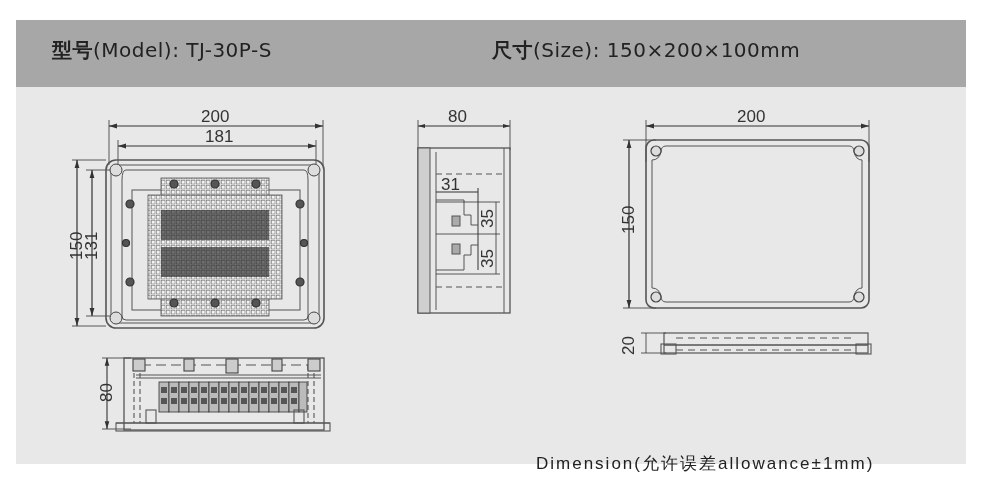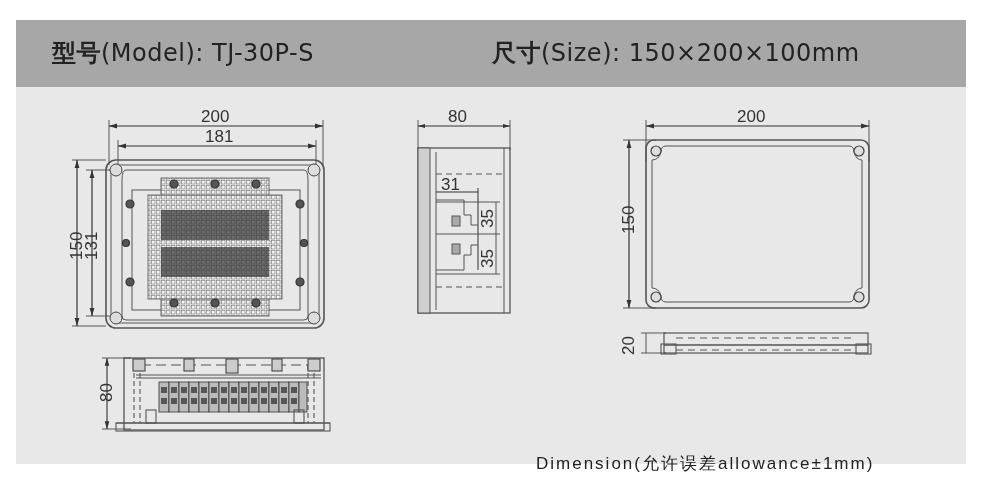--- a/index.html
+++ b/index.html
@@ -1,19 +1,19 @@
 <!DOCTYPE html>
 <html><head>
 <meta charset="utf-8">
 <style>
   html,body{margin:0;padding:0;background:#ffffff;}
   body{width:1000px;height:484px;position:relative;overflow:hidden;font-family:"DejaVu Sans","Liberation Sans",sans-serif;}
   .panel{position:absolute;left:16px;top:20px;width:950px;height:444px;background:#e8e8e8;}
   .header{position:absolute;left:0;top:0;width:950px;height:67px;background:#a8a7a7;}
-  .header-text{position:absolute;top:17px;font-size:24px;color:#222;letter-spacing:0.5px;white-space:nowrap;}
+  .header-text{position:absolute;top:17px;font-size:20px;color:#222;letter-spacing:0.5px;white-space:nowrap;}
   .header-text b{font-weight:bold;}
   .model{left:36px;}
   .size{left:456px;margin-left:20px;}
   .note{position:absolute;left:520px;top:432px;font-family:Liberation Sans, sans-serif;font-size:17px;color:#222;letter-spacing:2px;white-space:nowrap;}
   svg{position:absolute;left:0;top:0;}
   .dim{font-family:"Liberation Sans","DejaVu Sans",sans-serif;font-size:17px;fill:#333;}
 </style>
 </head>
 <body>
 

